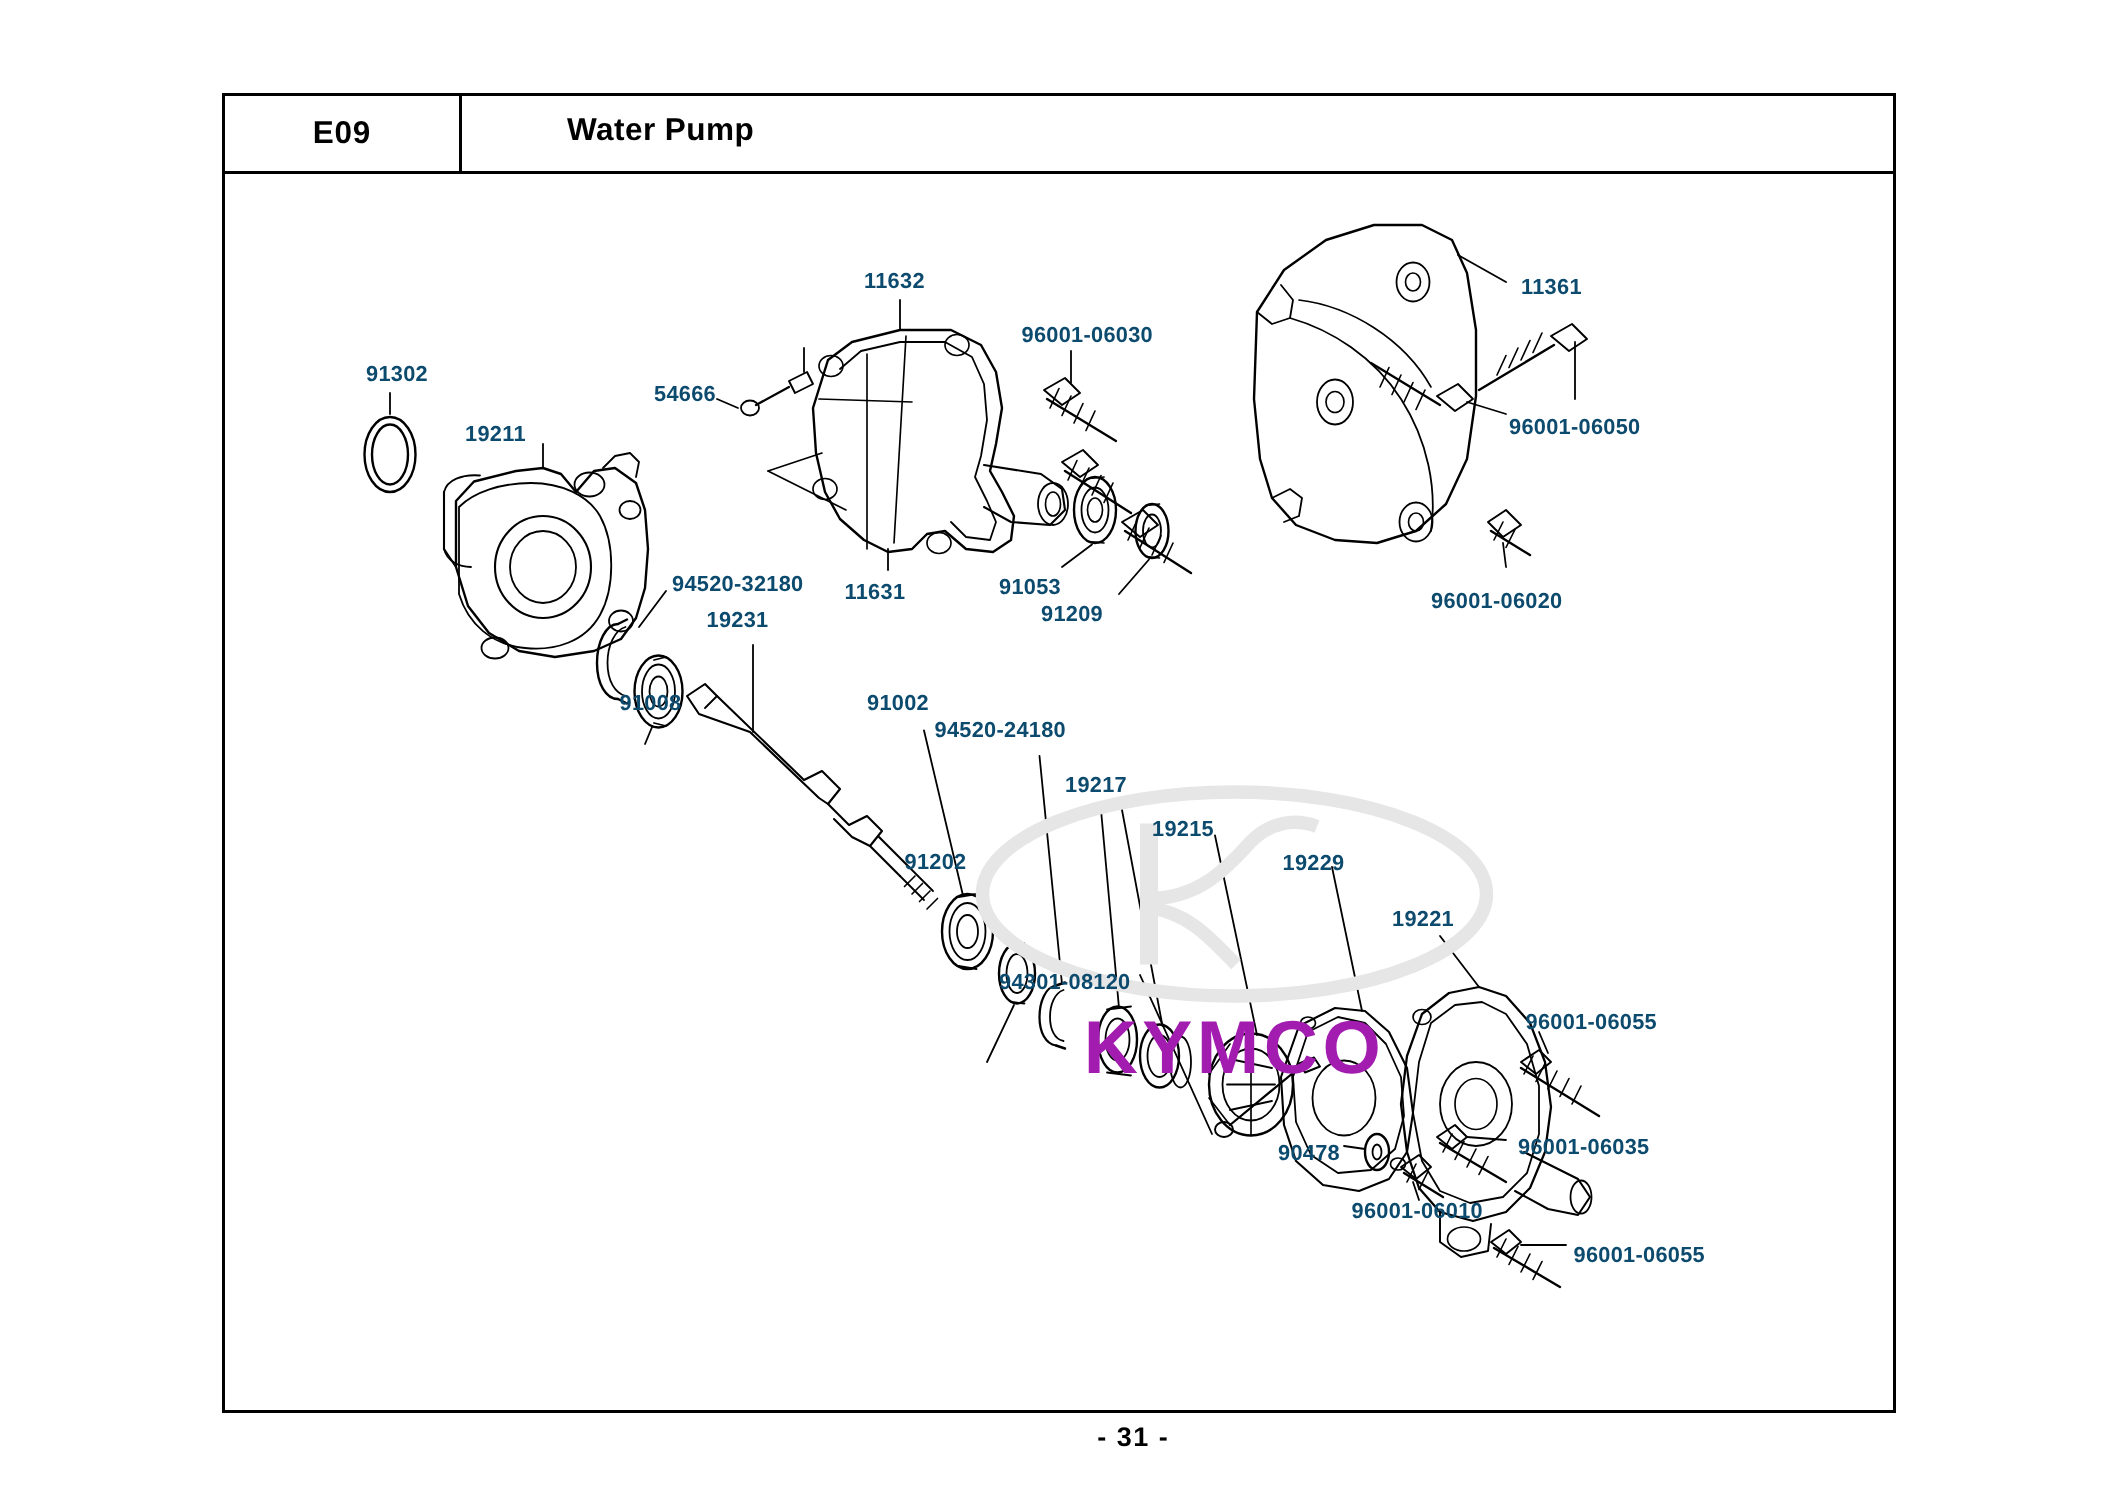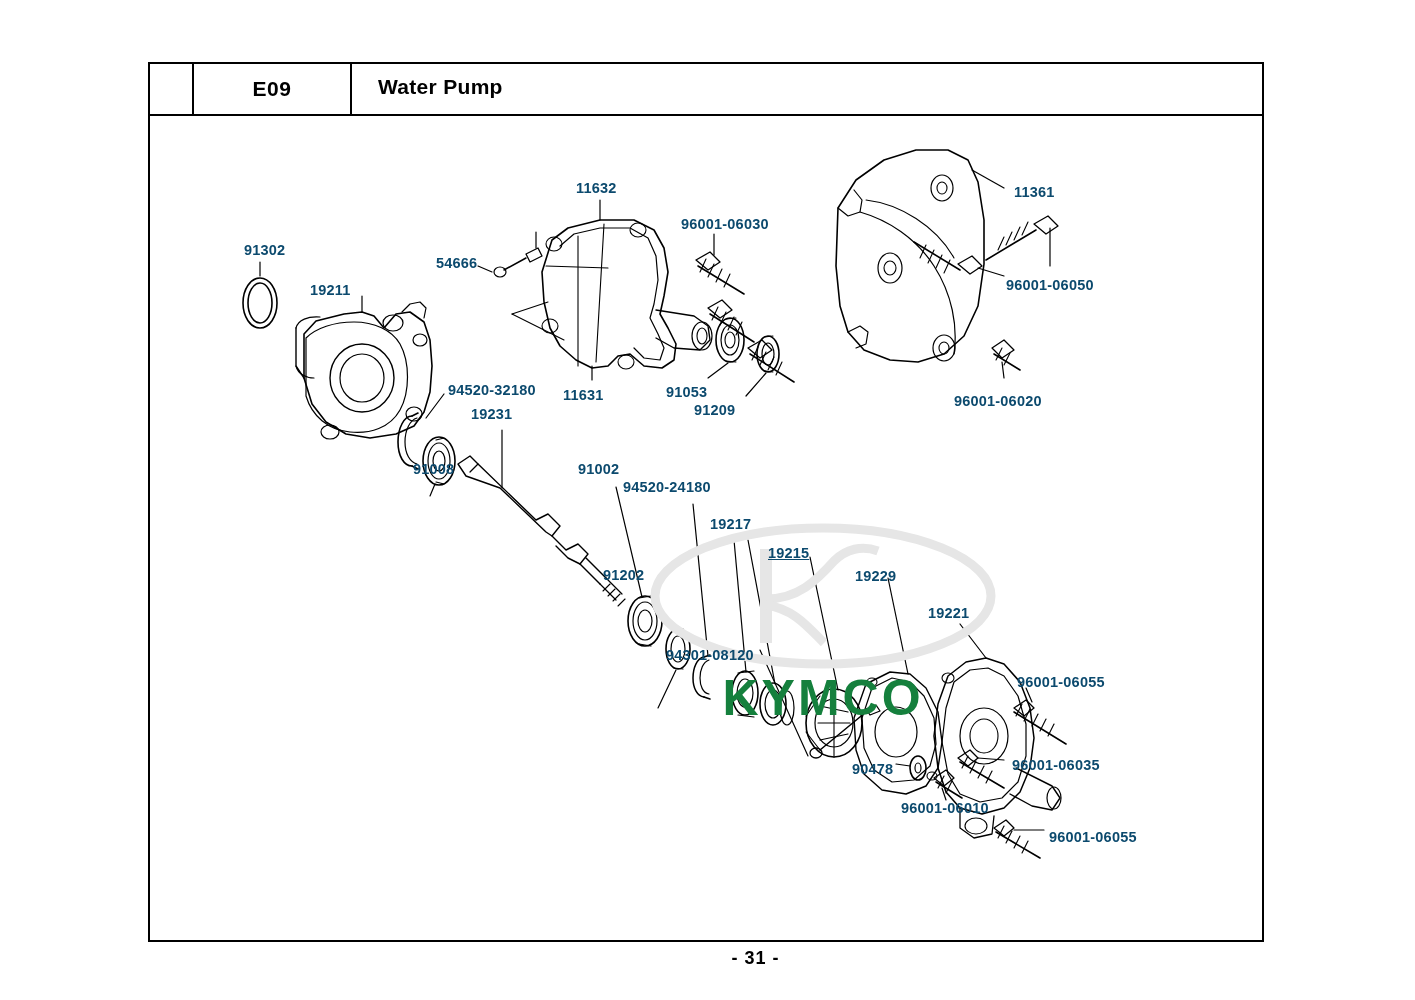--- a/index.html
+++ b/index.html
@@ -37,21 +37,20 @@
     left: 148px;
     top: 62px;
     width: 160px;
     height: 54px;
     border: 2px solid #000;
     box-sizing: border-box;
     background: #fff;
     display: flex;
     align-items: center;
     justify-content: center;
-    margin-left: 44px;
   }
   .title-cell span {
     font-size: 21px;
     font-weight: bold;
     letter-spacing: 0.5px;
   }
   .header-rule {
     position: absolute;
     left: 148px;
     top: 114px;
@@ -104,21 +103,21 @@
     pointer-events: none;
   }
   .wm-text {
     position: absolute;
     left: 0;
     top: 148px;
     width: 350px;
     text-align: center;
     font-size: 50px;
     font-weight: bold;
-    color: #15803d;
+    color: #a21caf;
     letter-spacing: 3px;
   }
 </style>
 </head>
 <body>
 
 <div id="page">
 
   <div class="frame"></div>
 
@@ -485,21 +484,21 @@
     <div class="callout" style="left:866px; top:68px;">11361</div>
     <div class="callout" style="left:858px; top:161px;">96001-06050</div>
     <div class="callout" style="left:806px; top:277px;">96001-06020</div>
     <div class="callout" style="left:300px; top:266px;">94520-32180</div>
     <div class="callout" style="left:265px; top:345px;">91008</div>
     <div class="callout" style="left:323px; top:290px;">19231</div>
     <div class="callout" style="left:430px; top:345px;">91002</div>
     <div class="callout" style="left:475px; top:363px;">94520-24180</div>
     <div class="callout" style="left:455px; top:451px;">91202</div>
     <div class="callout" style="left:562px; top:400px;">19217</div>
-    <div class="callout" style="left:620px; top:429px;text-decoration:underline;">19215</div>
+    <div class="callout" style="left:620px; top:429px;">19215</div>
     <div class="callout" style="left:518px; top:531px;">94301-08120</div>
     <div class="callout" style="left:707px; top:452px;">19229</div>
     <div class="callout" style="left:780px; top:489px;">19221</div>
     <div class="callout" style="left:869px; top:558px;">96001-06055</div>
     <div class="callout" style="left:864px; top:641px;">96001-06035</div>
     <div class="callout" style="left:704px; top:645px;">90478</div>
     <div class="callout" style="left:753px; top:684px;">96001-06010</div>
     <div class="callout" style="left:901px; top:713px;">96001-06055</div>
 
   </div>

